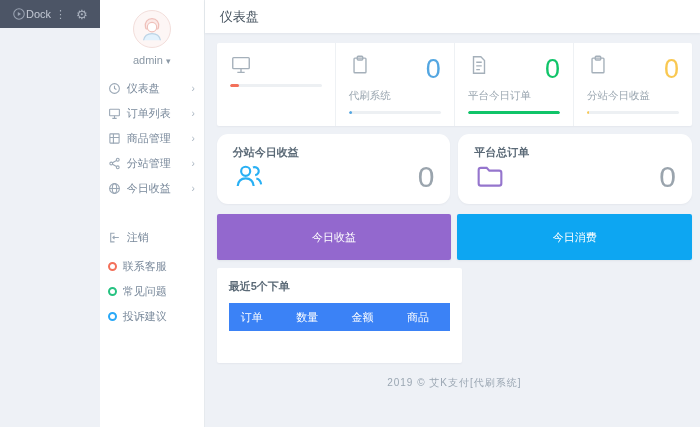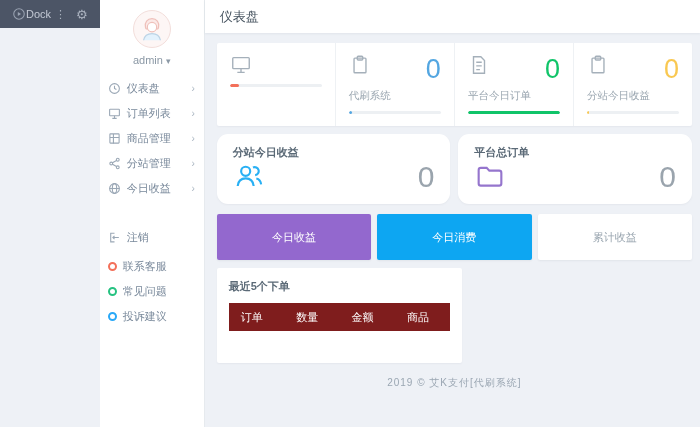--- a/index.html
+++ b/index.html
@@ -308,27 +308,26 @@
                   </svg>
               </span>
               <span class="panel-value">0</span>
             </div>
           </div>
         </div>
 
         <div class="btnrow">
           <div class="bigbtn" style="background: rgb(147, 104, 206); color: rgb(255, 255, 255);">今日收益</div>
           <div class="bigbtn" style="background: rgb(13, 166, 242); color: rgb(255, 255, 255);">今日消费</div>
-          <div class="bigbtn" style="background: rgb(255, 255, 255); color: rgb(154, 166, 176);">累计收益</div>
         </div>
 
         <div class="lowrow">
           <div class="orders-card">
             <div class="orders-title">最近5个下单</div>
-            <div class="orders-head" style="background: #7f1d1d;">
+            <div class="orders-head" style="background: #3b82f6;">
               <div class="col">订单</div>
               <div class="col">数量</div>
               <div class="col">金额</div>
               <div class="col">商品</div>
             </div>
             <div style="height:18px;"></div>
           </div>
           <div class="ghost"></div>
         </div>
 

